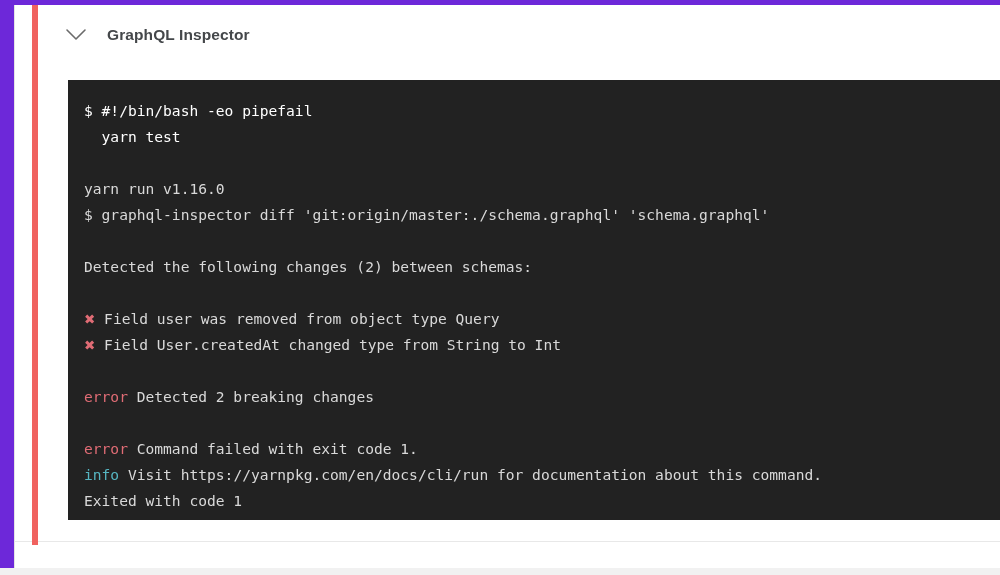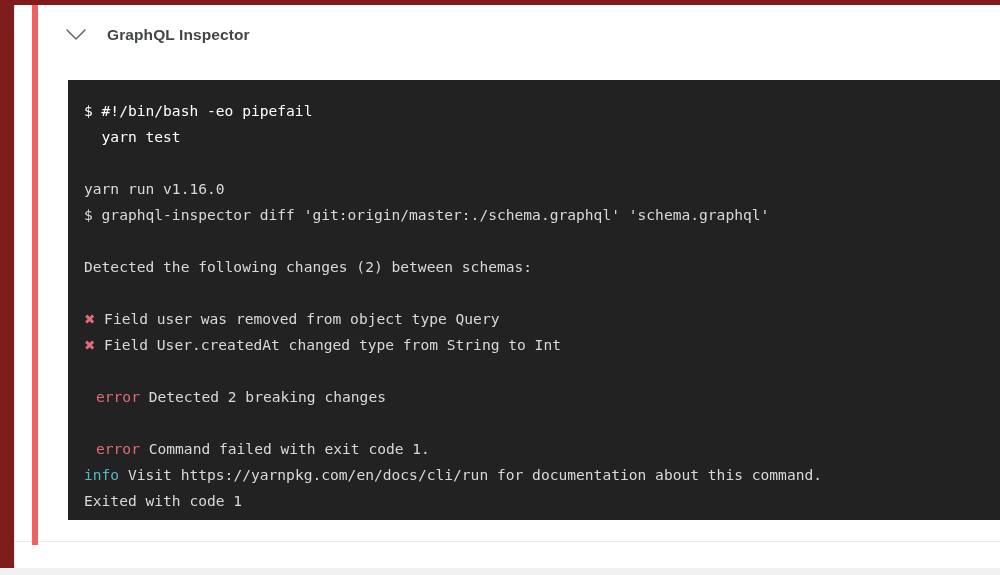--- a/index.html
+++ b/index.html
@@ -13,21 +13,21 @@
     background: #f1f1f1;
     font-family: "Liberation Sans", sans-serif;
     -webkit-font-smoothing: antialiased;
   }
 
   
   #page {
     position: relative;
     width: 1000px;
     height: 575px;
-    background: #7f1d1d;
+    background: #6d28d9;
     overflow: hidden;
   }
 
   
   .job-card {
     position: absolute;
     left: 14px;
     top: 5px;
     width: 1010px;
     height: 563px;
@@ -93,21 +93,21 @@
     font-family: "DejaVu Sans Mono", "Liberation Mono", monospace;
     font-size: 14.6px;
     line-height: 26px;
     color: #d9d9d9;
     white-space: pre;
     padding-left: 16px;
   }
   .line { white-space: pre; min-height: 26px; }
   .line.blank { color: transparent; }
   .cmd { color: #ffffff; font-weight: normal; }
-  .tok-error { color: #e06c75; margin-left: 12px; }
+  .tok-error { color: #e06c75; }
   .tok-info  { color: #56b6c2; }
   .tok-fail-mark {
     color: #e06c75;
     font-family: "DejaVu Sans", sans-serif;
     font-size: 13.5px;
     font-weight: bold;
   }
 
   
   .card-divider {

